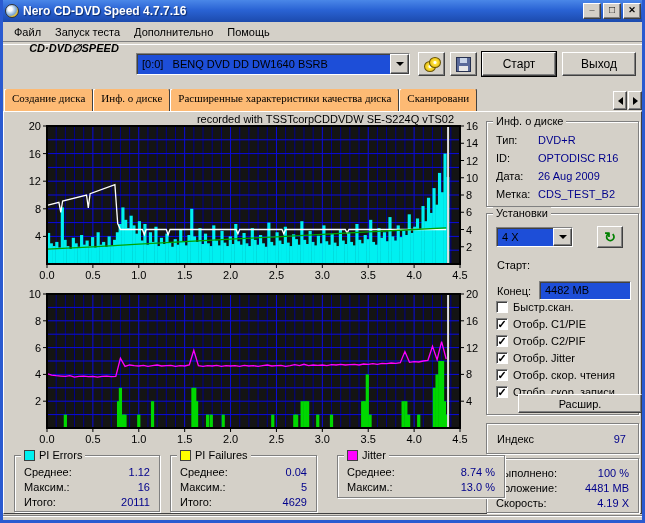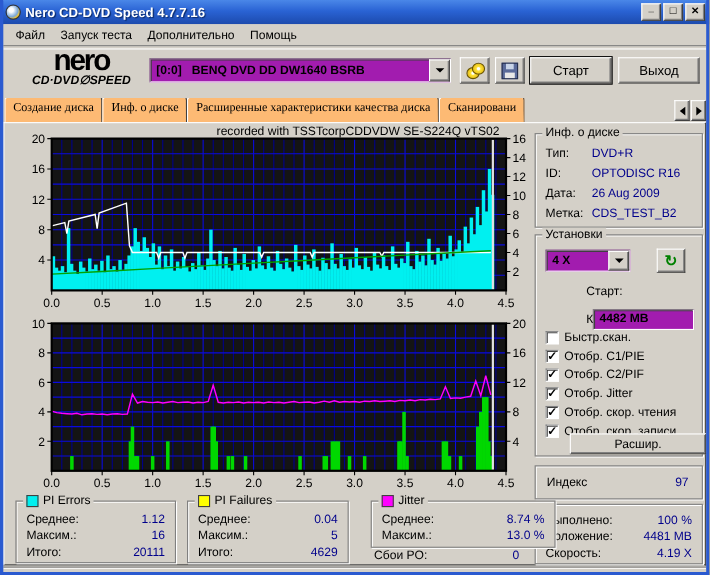--- a/index.html
+++ b/index.html
@@ -24,21 +24,21 @@
   
   .menubar{position:absolute;left:3px;top:22px;width:639px;height:19px;display:flex;align-items:center;
            padding-left:4px;box-sizing:border-box;background:#d4d0c8;}
   .menu-item{padding:2px 7px;}
   .toolbar-sep{position:absolute;left:3px;top:41px;width:639px;height:2px;
                border-top:1px solid #808080;border-bottom:1px solid #fff;}
   
   .logo{position:absolute;left:14px;top:43px;width:120px;text-align:center;}
   .logo-l1{font-size:27px;font-weight:bold;letter-spacing:-2px;line-height:25px;}
   .logo-l2{font-size:11px;font-weight:bold;font-style:italic;letter-spacing:0px;line-height:11px;}
-  .sunken{background:#a21caf;border:1px solid;border-color:#808080 #fff #fff #808080;box-shadow:inset 1px 1px 0 #404040;font-weight:bold;}
+  .sunken{background:#1d4ed8;border:1px solid;border-color:#808080 #fff #fff #808080;box-shadow:inset 1px 1px 0 #404040;}
   .combo{position:absolute;left:136px;top:53px;width:274px;height:22px;display:flex;align-items:center;box-sizing:border-box;}
   .combo-text{padding-left:5px;white-space:pre;overflow:hidden;}
   .combo-btn{margin-left:auto;width:17px;height:18px;background:#d4d0c8;border:1px solid;
              border-color:#fff #404040 #404040 #fff;box-shadow:inset -1px -1px 0 #808080;
              display:flex;align-items:center;justify-content:center;}
   .tri-down{width:0;height:0;border-left:4px solid transparent;border-right:4px solid transparent;border-top:4px solid #000;}
   .tri-left{width:0;height:0;border-top:4px solid transparent;border-bottom:4px solid transparent;border-right:5px solid #000;}
   .tri-right{width:0;height:0;border-top:4px solid transparent;border-bottom:4px solid transparent;border-left:5px solid #000;}
   .btn{background:#d4d0c8;border:1px solid;border-color:#fff #404040 #404040 #fff;
        box-shadow:inset -1px -1px 0 #808080;display:flex;align-items:center;justify-content:center;box-sizing:border-box;}
@@ -71,21 +71,21 @@
   .group-label{position:absolute;top:-7px;left:6px;background:#d4d0c8;padding:0 3px;display:flex;align-items:center;gap:4px;}
   .swatch{width:9px;height:9px;border:1px solid #404040;display:inline-block;}
   .inforow{display:flex;padding:0 0 0 9px;height:18px;align-items:center;}
   .inforow .lbl{width:42px;}
   .val{color:#00008b;}
   .statrow{display:flex;padding:0 9px;height:15px;align-items:center;}
   .statrow .val{margin-left:auto;}
   .cbrow{position:absolute;left:9px;display:flex;align-items:center;gap:5px;height:14px;}
   .cb{width:12px;height:12px;background:#fff;border:1px solid;border-color:#808080 #fff #fff #808080;
       box-shadow:inset 1px 1px 0 #404040;font-size:11px;line-height:11px;text-align:center;font-weight:bold;box-sizing:border-box;}
-  .field-lbl{position:absolute;left:10px;margin-left:36px;}
+  .field-lbl{position:absolute;left:10px;}
   .field{position:absolute;width:92px;height:19px;box-sizing:border-box;padding:2px 0 0 5px;font-size:11px;}
   .refresh-glyph{color:#008000;font-size:14px;font-weight:bold;line-height:12px;}
 </style>
 </head>
 <body>
 
 <div class="window">
 
   <div class="titlebar">
     <span class="app-icon"></span>
@@ -99,21 +99,20 @@
 
   <div class="menubar">
     <span class="menu-item">Файл</span>
     <span class="menu-item">Запуск теста</span>
     <span class="menu-item">Дополнительно</span>
     <span class="menu-item">Помощь</span>
   </div>
   <div class="toolbar-sep"></div>
 
   <div class="logo">
-    <div class="logo-l1">nero</div>
     <div class="logo-l2">CD·DVD∅SPEED</div>
   </div>
   <div class="combo sunken">
     <span class="combo-text">[0:0]   BENQ DVD DD DW1640 BSRB</span>
     <span class="combo-btn">
         <span class="tri-down"></span>
       </span>
   </div>
   <div class="btn toolbtn" style="left:418px;">
     <span class="icon-eject"></span>
@@ -656,20 +655,16 @@
     </span>
     <div class="statrow">
         <span>Среднее:</span>
         <span class="val">8.74 %</span>
       </div>
     <div class="statrow">
         <span>Максим.:</span>
         <span class="val">13.0 %</span>
       </div>
   </div>
-  <div style="position:absolute;left:340px;top:499px;width:138px;display:flex;">
-    <span>Сбои PO:</span>
-    <span class="val" style="margin-left:auto;margin-right:6px;">0</span>
-  </div>
 
   <div class="statusbar"></div>
   <div class="frame"></div>
 </div>
 
 </body></html>

